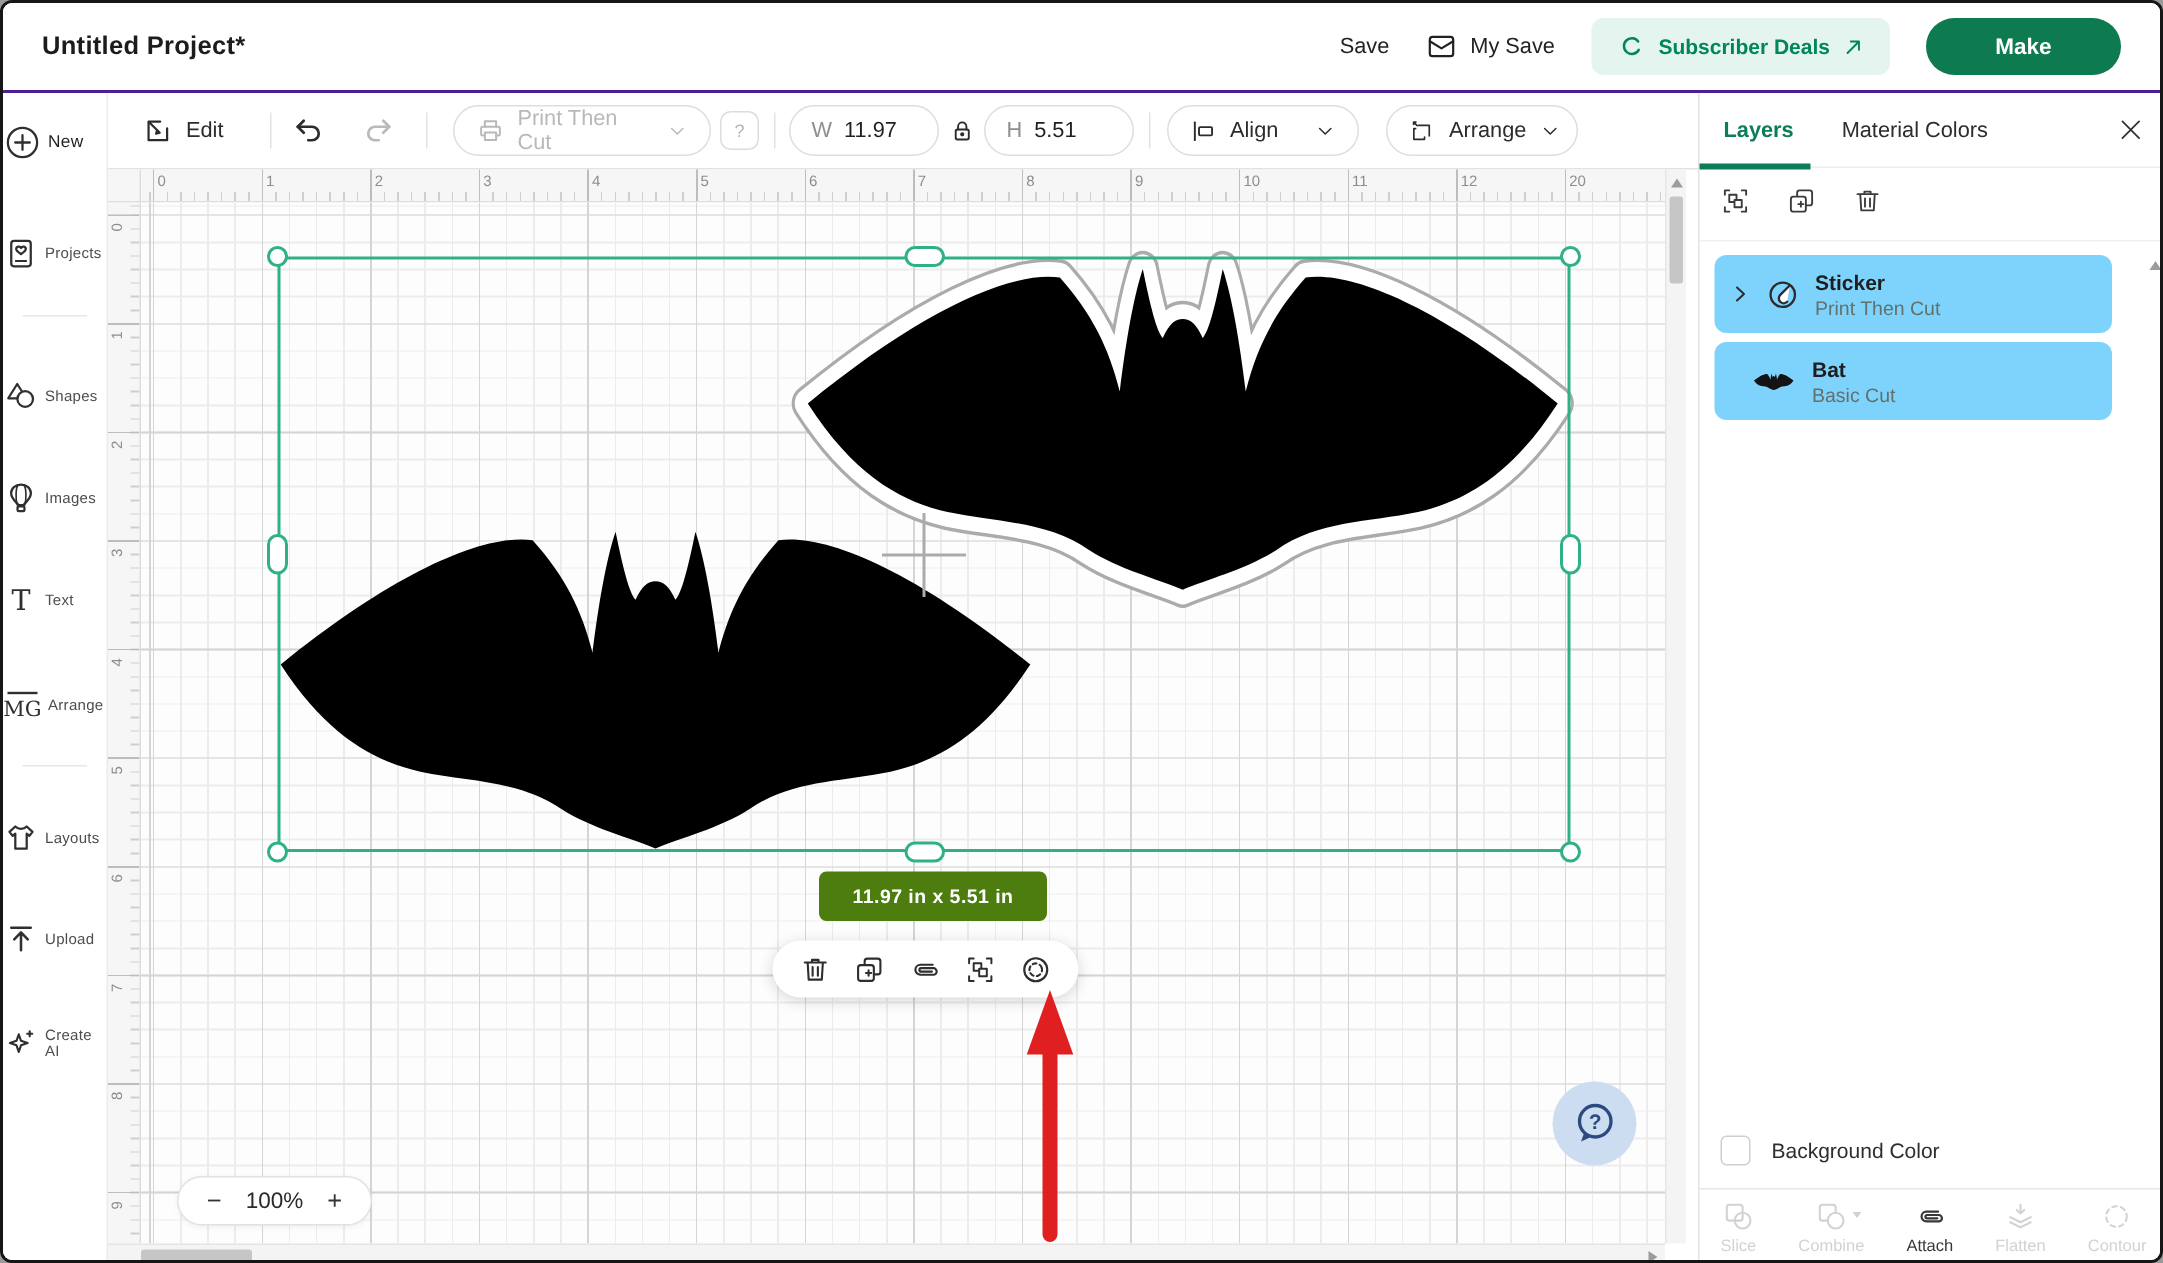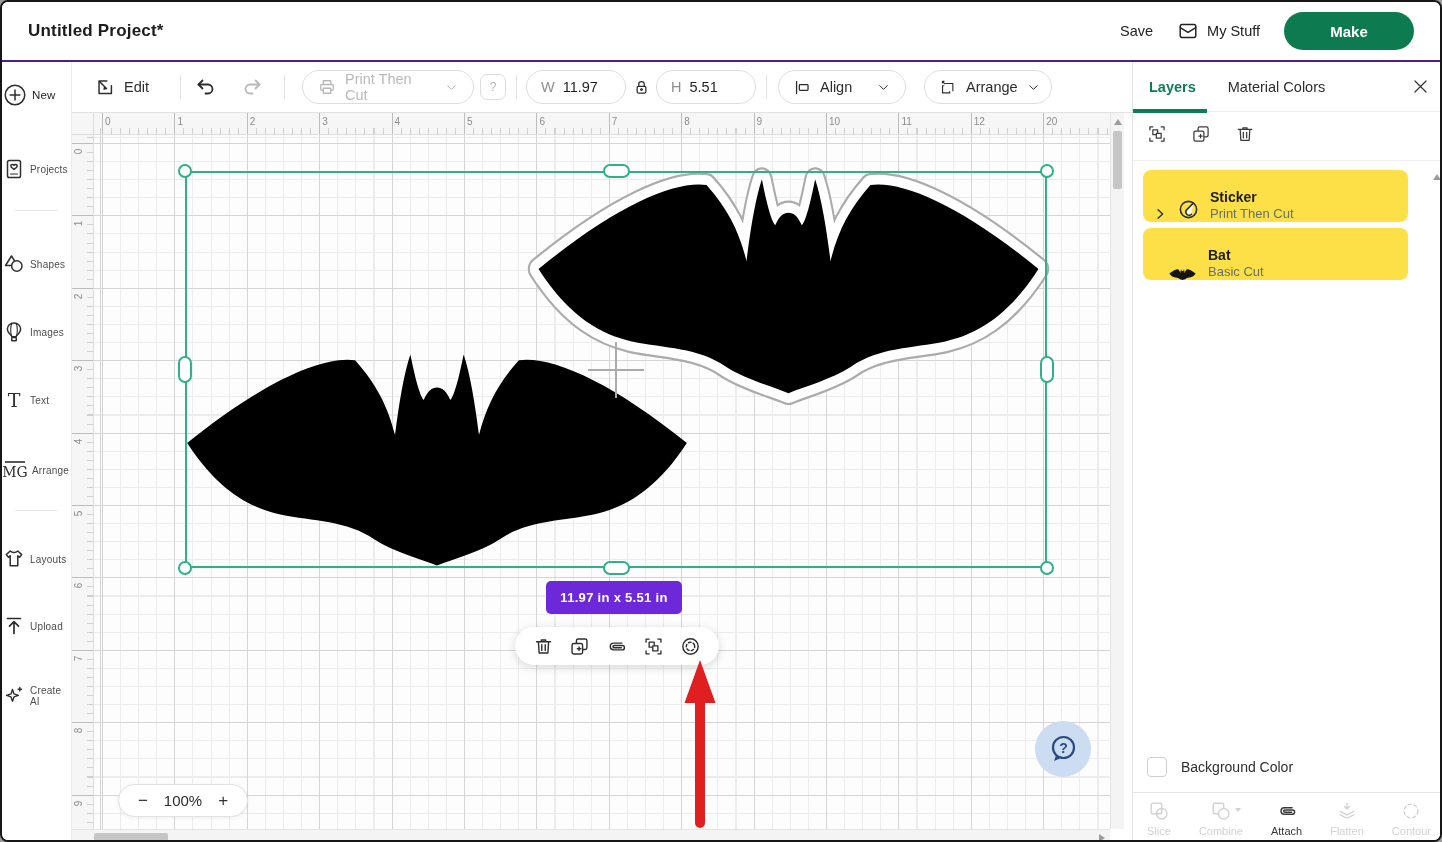--- a/index.html
+++ b/index.html
@@ -59,38 +59,38 @@
 .hthumb{position:absolute;left:22px;top:3px;width:74px;height:10px;background:#c6c6c6;border-radius:2px}
 .tri-up{width:0;height:0;border-left:4px solid transparent;border-right:4px solid transparent;border-bottom:6px solid #9c9c9c}
 .tri-right{width:0;height:0;border-top:4px solid transparent;border-bottom:4px solid transparent;border-left:6px solid #9c9c9c}
 
 
 .selbox{position:absolute;left:113px;top:58px;width:862px;height:397px;border:2px solid #2fb184}
 .hc{position:absolute;width:14px;height:14px;border:2.5px solid #2fb184;background:#fff;border-radius:50%;cursor:pointer}
 .hp{position:absolute;width:27px;height:14px;border:2.5px solid #2fb184;background:#fff;border-radius:8px;cursor:pointer}
 .hpv{position:absolute;width:14px;height:27px;border:2.5px solid #2fb184;background:#fff;border-radius:8px;cursor:pointer}
 .crossh,.crossv{position:absolute;background:#ababab}
-.sizebadge{position:absolute;left:474px;top:468px;width:136px;height:33px;background:#6d28d9;border-radius:5px;color:#fff;font-size:13px;font-weight:700;display:flex;align-items:center;justify-content:center;letter-spacing:.3px}
+.sizebadge{position:absolute;left:474px;top:468px;width:152px;height:33px;background:#4d7c0f;border-radius:5px;color:#fff;font-size:13px;font-weight:700;display:flex;align-items:center;justify-content:center;letter-spacing:.3px}
 .ftoolbar{position:absolute;left:443px;top:514px;width:204px;height:38px;background:#fff;border-radius:19px;box-shadow:0 2px 10px rgba(0,0,0,.16);display:flex;align-items:center;justify-content:space-around;padding:0 10px}
 .fticon{color:#2e2e2e;cursor:pointer;display:flex}
 .helpfab{position:absolute;left:963px;top:608px;width:56px;height:56px;border-radius:50%;background:#ccddf1;display:flex;align-items:center;justify-content:center;cursor:pointer}
 .zoompill{position:absolute;left:46px;top:671px;width:130px;height:33px;background:#fff;border:1px solid #e2e2e2;border-radius:17px;display:flex;align-items:center;justify-content:center;gap:16px;font-size:15px;color:#2b2b2b;box-shadow:0 1px 4px rgba(0,0,0,.06)}
 .zbtn{cursor:pointer;font-size:17px;color:#333}
 
 
 .panel{position:absolute;left:1130px;top:60px;width:312px;height:782px;background:#fff;border-left:1px solid #e3e3e3}
 .ptabs{position:absolute;left:0;top:0;width:312px;height:50px;border-bottom:1px solid #ededed;display:flex;align-items:center;padding-left:16px;gap:32px}
 .tab-act{color:#0e7c5a;font-weight:700;font-size:14.5px;cursor:pointer}
 .tab{color:#2d2d2d;font-size:14.5px;cursor:pointer}
 .tabline{position:absolute;left:0;top:47px;width:74px;height:3.5px;background:#0e7c5a}
 .pclose{position:absolute;right:14px;top:15px;color:#333;cursor:pointer}
 .picons{position:absolute;left:10px;top:58px;display:flex;gap:16px;align-items:center}
 .picon{color:#3b3b3b;cursor:pointer;padding:4px}
 .piconline{position:absolute;left:0;top:98px;width:312px;height:1px;background:#f0f0f0}
-.lrow{position:absolute;left:10px;width:265px;height:52px;background:#fde047;border-radius:8px;display:flex;align-items:flex-end;cursor:pointer}
+.lrow{position:absolute;left:10px;width:265px;height:52px;background:#7dd3fc;border-radius:8px;display:flex;align-items:center;cursor:pointer}
 .lname{font-size:14px;font-weight:700;color:#1e1e1e;line-height:1.35}
 .lsub{font-size:13px;color:#64706a;line-height:1.2}
 .lscroll{position:absolute;right:3px;top:112px}
 .bgrow{position:absolute;left:14px;top:695px;display:flex;align-items:center;gap:14px}
 .chk{width:20px;height:20px;border:1.5px solid #cfcfcf;border-radius:4px;background:#fff;cursor:pointer}
 .bglabel{font-size:14px;color:#2e2e2e}
 .toolsline{position:absolute;left:0;top:730px;width:312px;height:1px;background:#e5e5e5}
 .ptools{position:absolute;left:0;top:731px;width:312px;height:51px;display:flex;justify-content:space-around;align-items:center}
 .ptool{display:flex;flex-direction:column;align-items:center;gap:3px;cursor:pointer}
 .ptool .tlab{font-size:11px}
@@ -119,21 +119,34 @@
       <button class="txtbtn">
           <span>Save</span>
         </button>
       <button class="txtbtn">
         <span>
             <svg class="sic" width="22" height="22" viewBox="0 0 24 24">
               <rect x="3.5" y="5" width="17" height="14" rx="2"></rect>
               <path d="M3.5 8.2l8.5 5.2 8.5-5.2"></path>
             </svg>
           </span>
-        <span>My Stuff</span>
+        <span>My Save</span>
+      </button>
+      <button class="deals">
+        <span>
+            <svg width="18" height="18" viewBox="0 0 24 24" class="sic" style="stroke-width:2.2">
+              <path d="M17.5 7.5A7 7 0 1 0 18 15"></path>
+            </svg>
+          </span>
+        <span>Subscriber Deals</span>
+        <span>
+            <svg class="sic" width="13" height="13" viewBox="0 0 24 24" style="stroke-width:2.4">
+              <path d="M5 19L19 5M9 5h10v10"></path>
+            </svg>
+          </span>
       </button>
       <button class="make">Make</button>
     </div>
   </div>
 
   <div class="sidebar">
     <div class="side-item" style="top:20px">
       <span>
           <svg class="sic" width="26" height="26" viewBox="0 0 24 24" style="stroke-width:1.4">
             <circle cx="12" cy="12" r="9"></circle>

